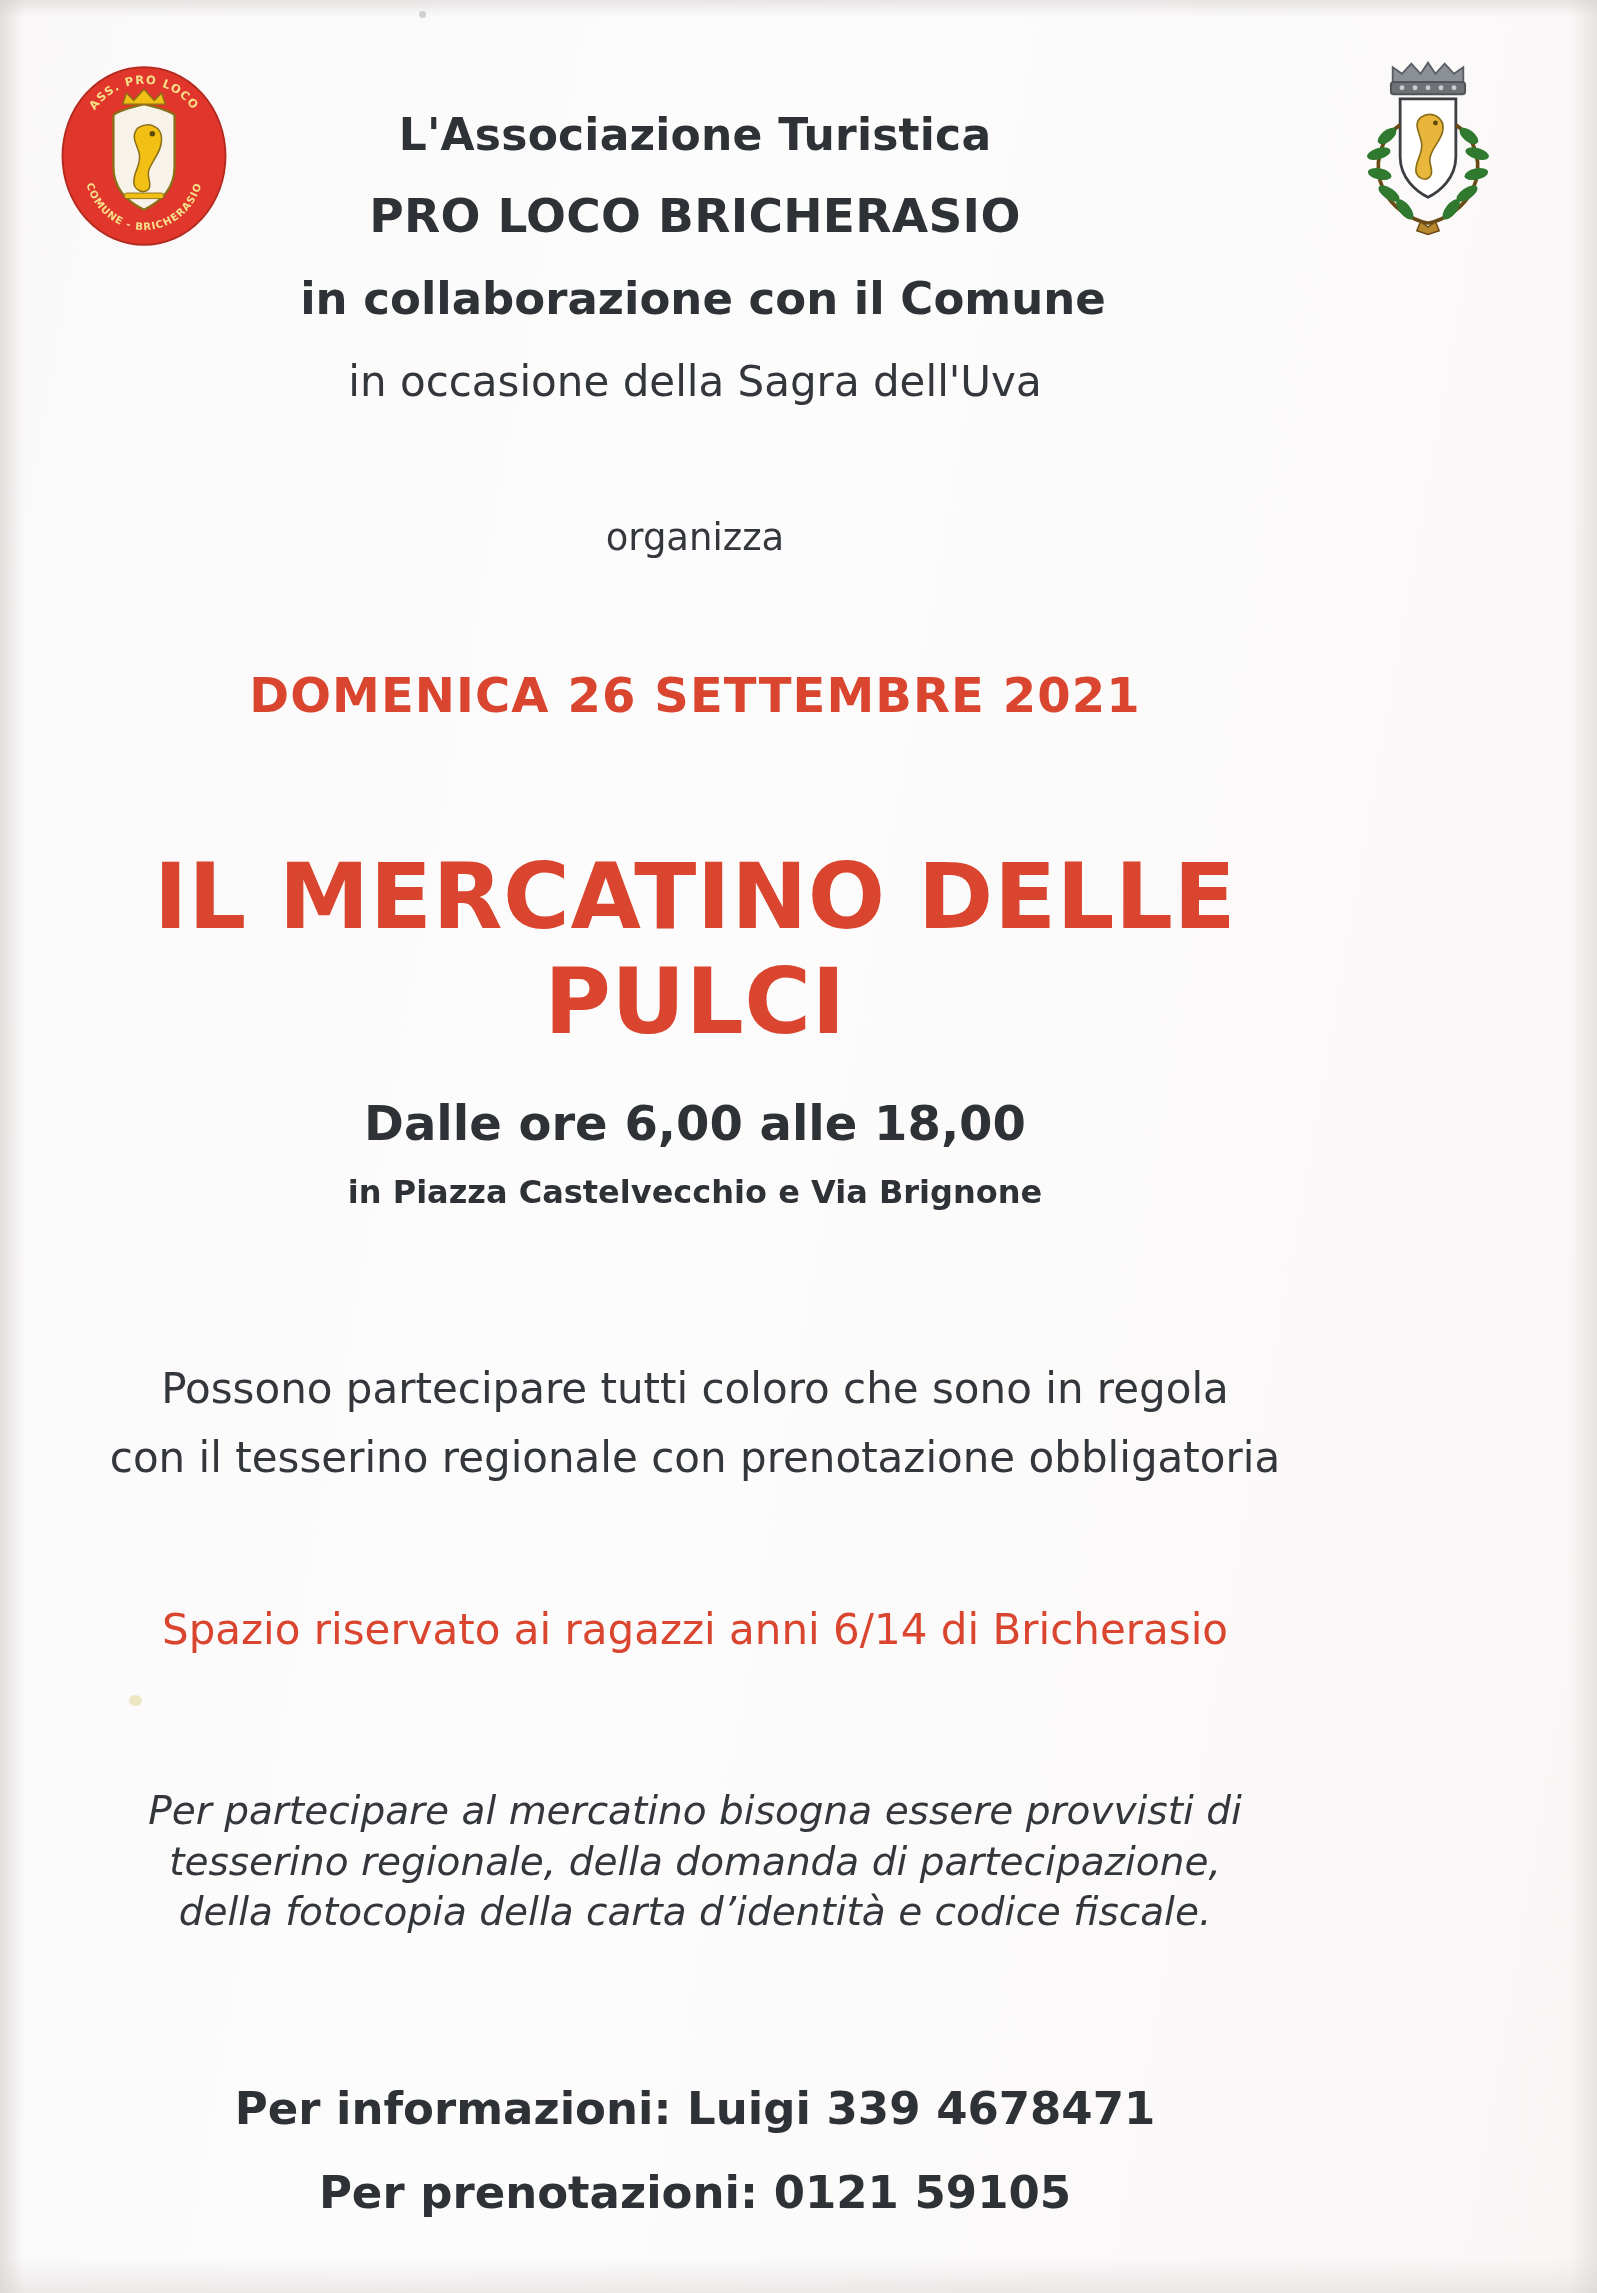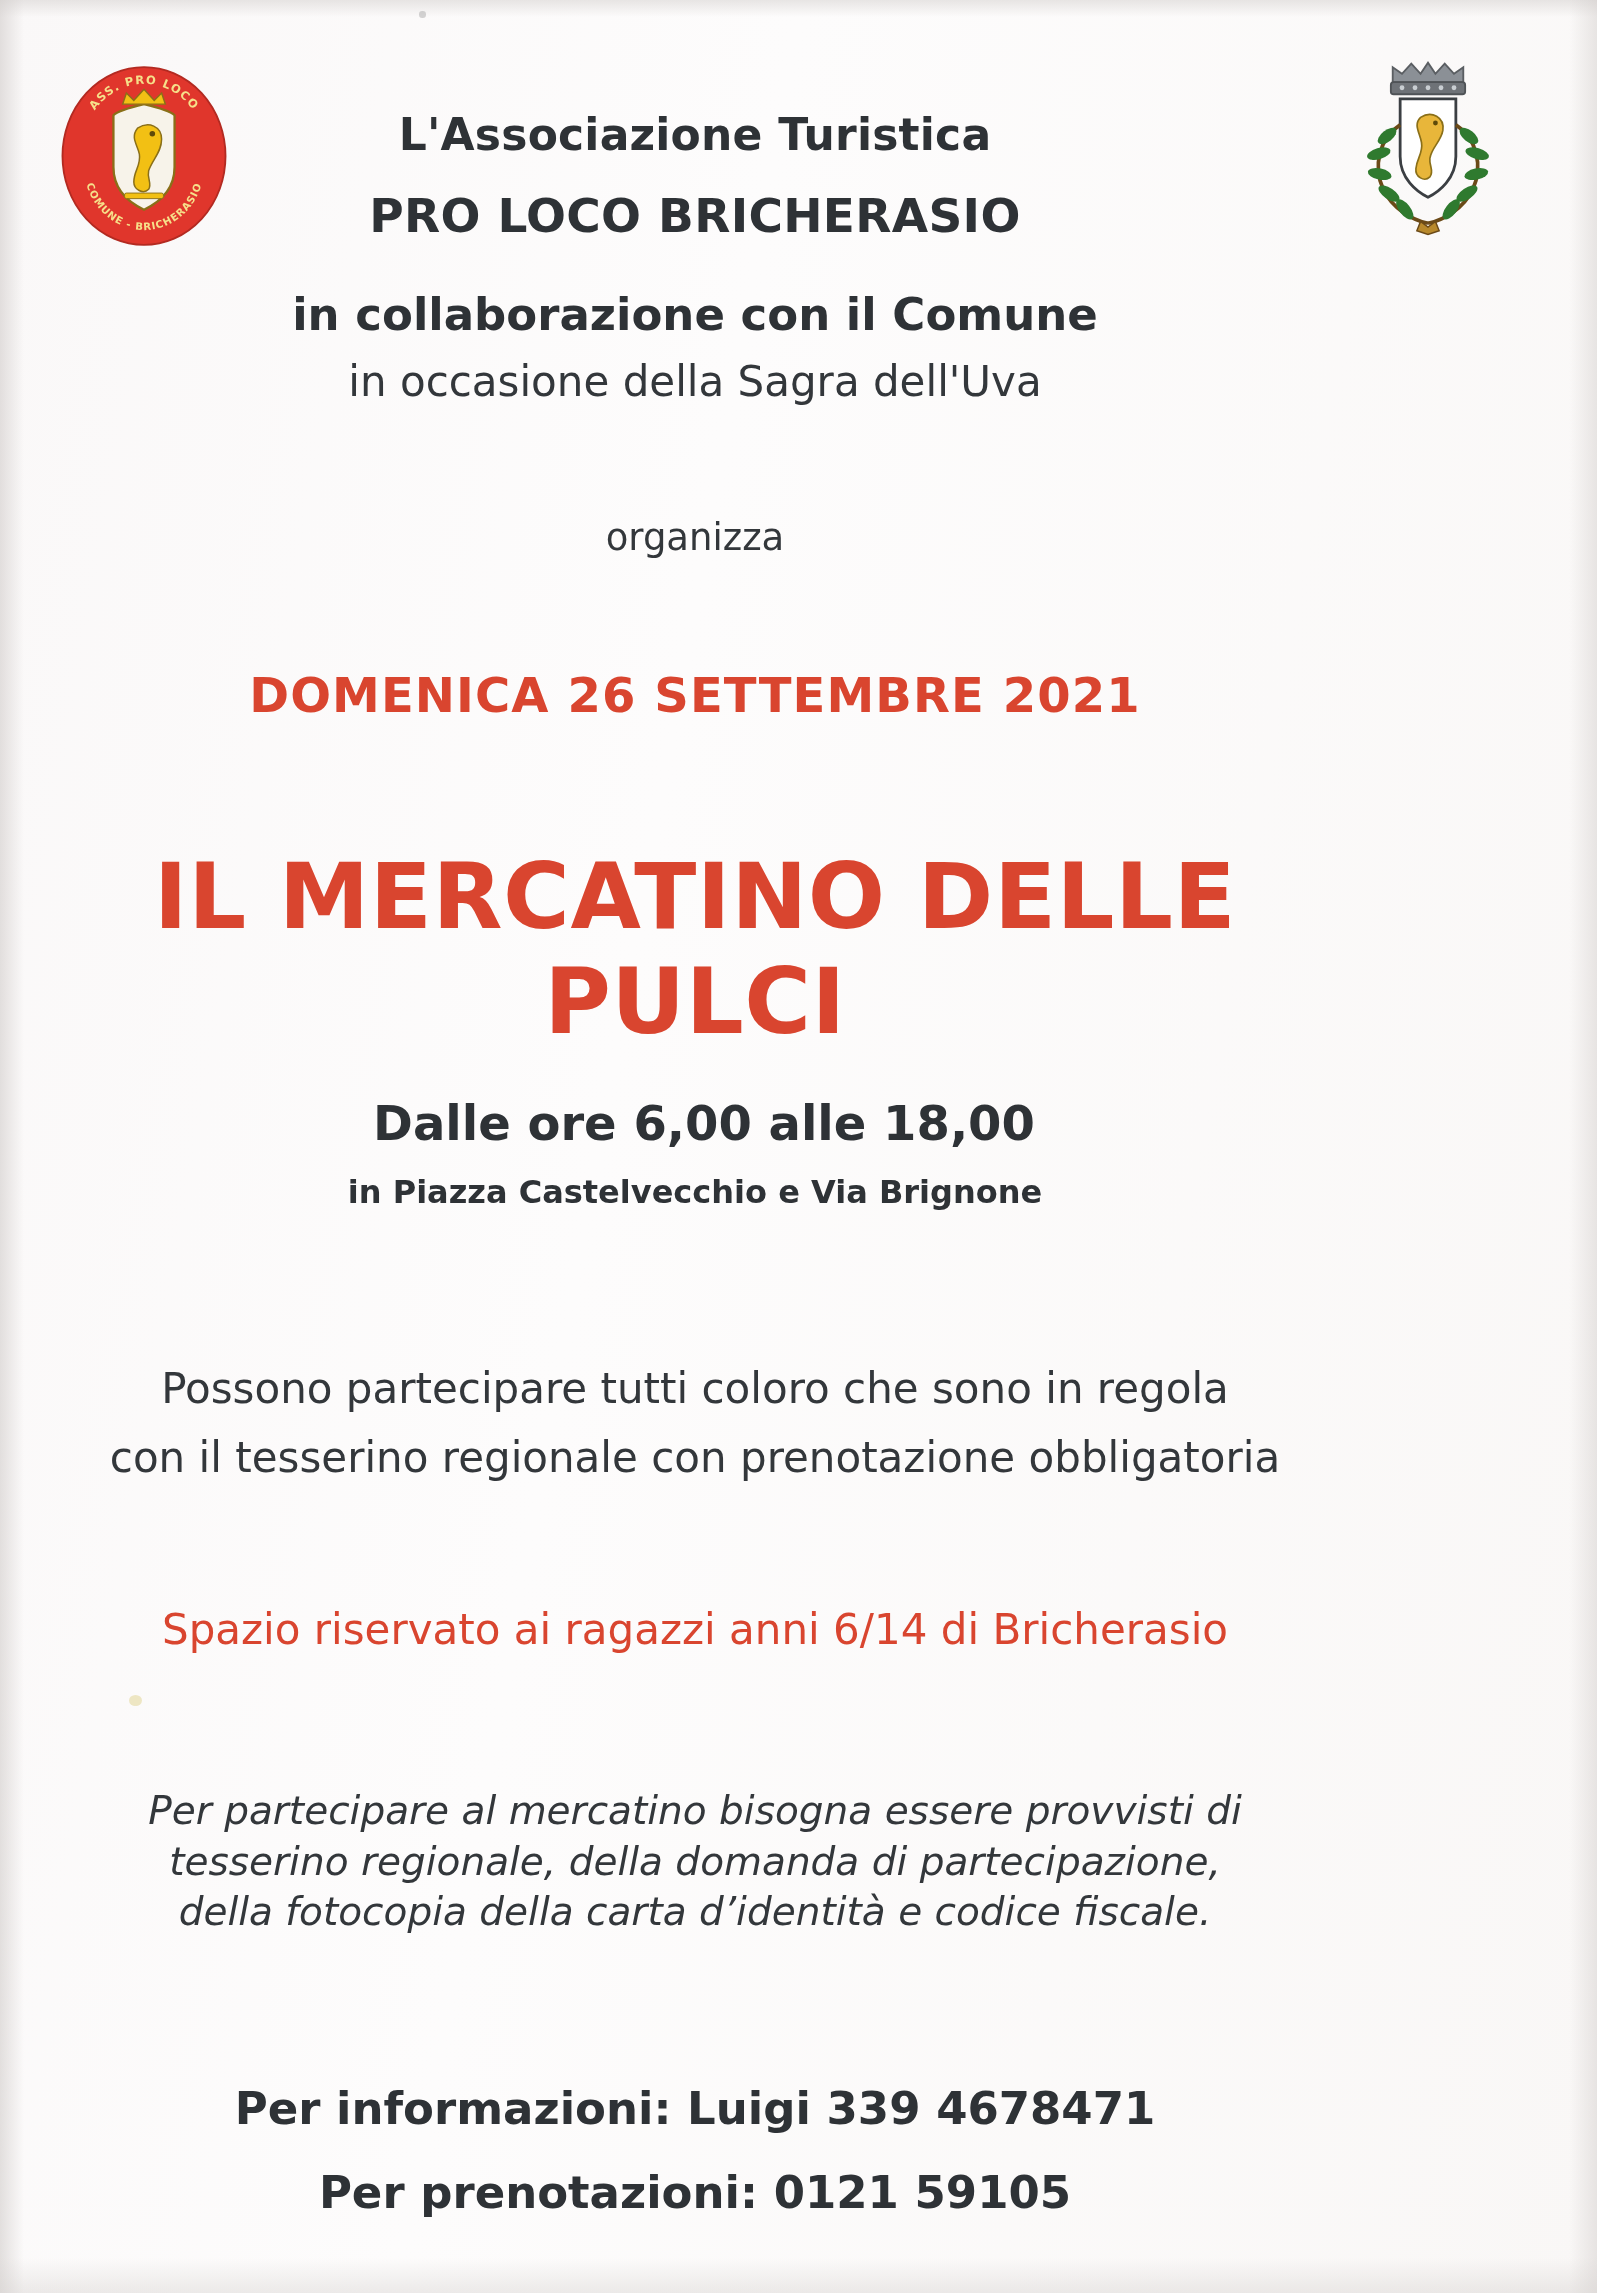--- a/index.html
+++ b/index.html
@@ -88,24 +88,25 @@
     letter-spacing: 0.2px;
   }
   .t-proloco {
     top: 188px;
     font-size: 47px;
     font-weight: bold;
     color: #2e3236;
     letter-spacing: 0.3px;
   }
   .t-collab {
-    top: 288px;
+    top: 272px;
     font-size: 45px;
     font-weight: bold;
     color: #2e3236;
+    padding-left: 8px;
   }
   .t-occasione {
     top: 357px;
     font-size: 42px;
     font-weight: normal;
     color: #33373b;
   }
   .t-organizza {
     top: 516px;
     font-size: 37px;
@@ -125,21 +126,20 @@
     font-size: 91px;
     font-weight: bold;
     color: #d9452f;
     letter-spacing: 0.5px;
   }
   .t-hours {
     top: 1095px;
     font-size: 48px;
     font-weight: bold;
     color: #2e3236;
-    margin-left: 9px;
   }
   .t-place {
     top: 1173px;
     font-size: 32px;
     font-weight: bold;
     color: #2e3236;
   }
   .t-rules1 {
     top: 1364px;
     font-size: 42px;

